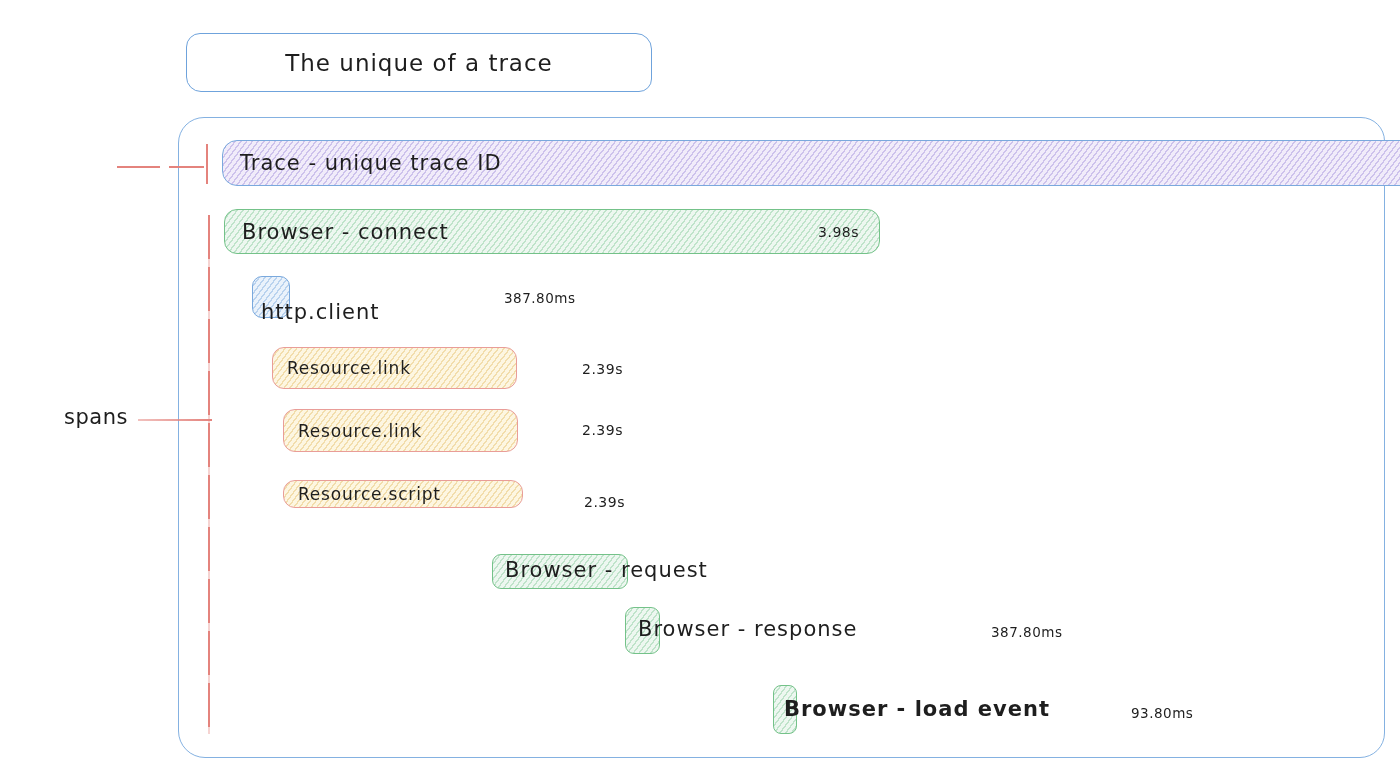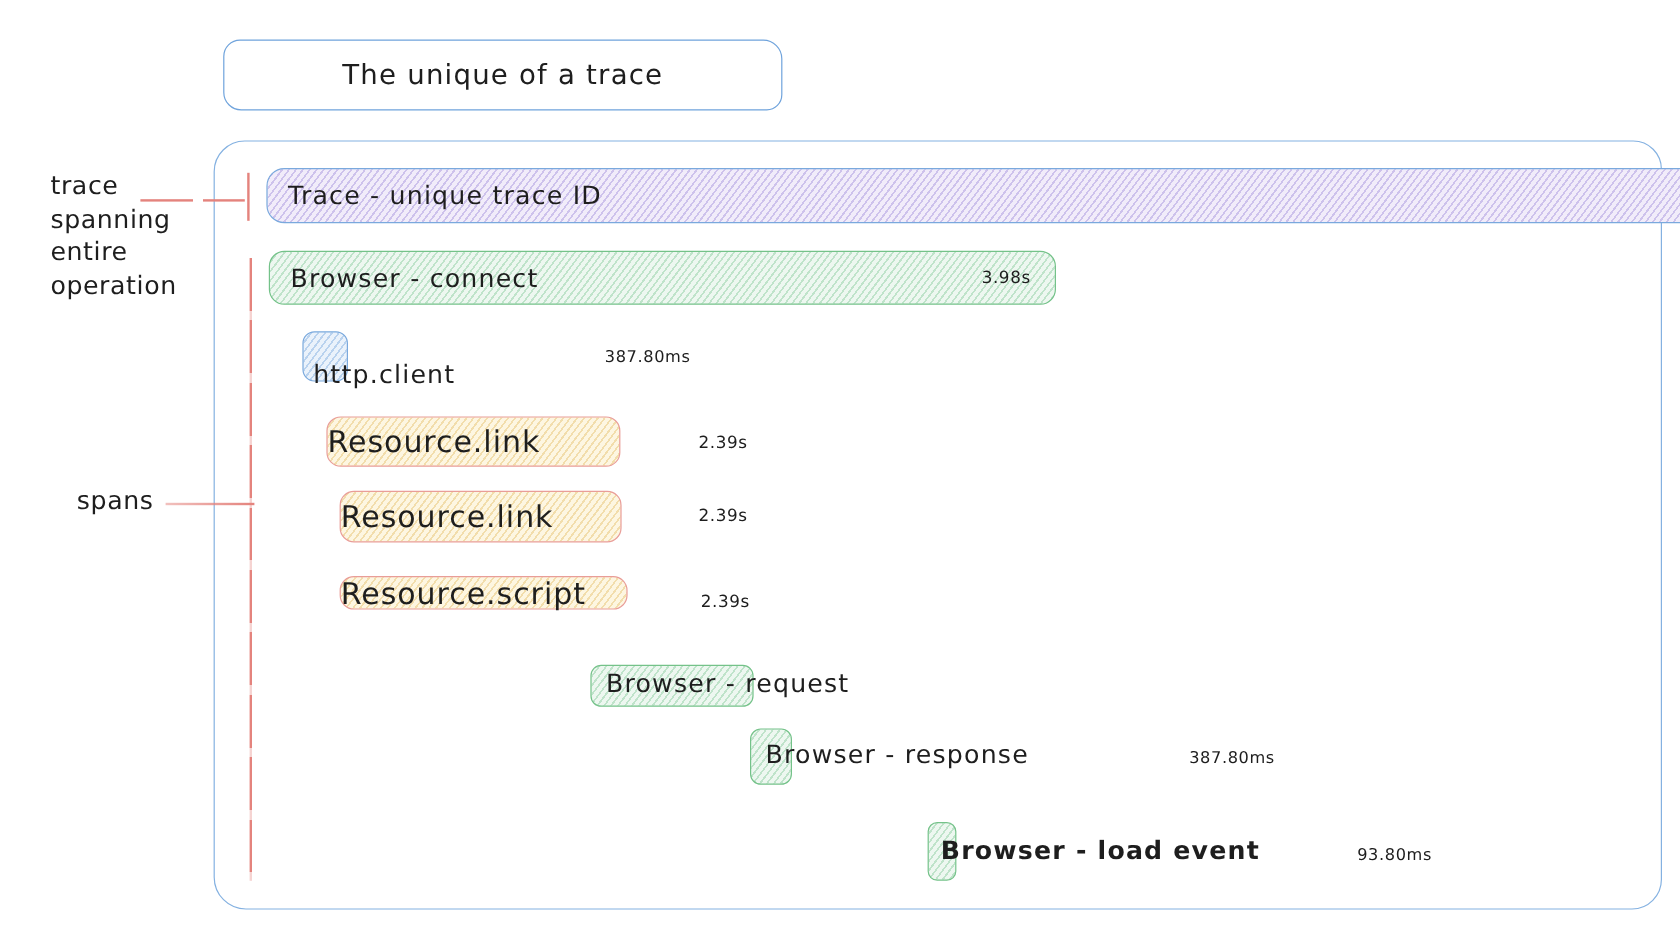--- a/index.html
+++ b/index.html
@@ -83,21 +83,21 @@
   }
   .hatch-yellow{
     background-color:var(--yellow_fill_base,#fdf6e1);
     background-image:repeating-linear-gradient(127deg,
       var(--yellow_hatch,#f2ddab) 0 1.4px, transparent 1.4px 4.6px);
     border:1.5px solid var(--yellow_border,#e99d98);
   }
   .bar{display:flex;align-items:center;}
   .bar .lbl{margin-left:17px;font-size:21px;letter-spacing:1px;white-space:nowrap;}
   .bar .dur{margin-left:auto;margin-right:20px;font-size:14px;letter-spacing:.5px;}
-  .box-lbl{display:flex;align-items:center;font-size:25px;letter-spacing:.8px;white-space:nowrap;}
+  .box-lbl{display:flex;align-items:center;padding-left:14px;font-size:17px;letter-spacing:.8px;white-space:nowrap;}
   .free-lbl{position:absolute;font-size:21px;letter-spacing:1px;white-space:nowrap;}
   .free-dur{position:absolute;font-size:13.5px;letter-spacing:.5px;white-space:nowrap;margin-left:45px;}
 
   .sp-trace   {left:222px;top:140px;width:1313px;height:46px;border-radius:15px;}
   .sp-connect {left:224px;top:209px;width:656px; height:45px;border-radius:13px;}
   .sp-http    {left:252px;top:276px;width:38px;  height:42px;border-radius:10px;}
   .sp-res1    {left:272px;top:347px;width:245px; height:42px;border-radius:12px;}
   .sp-res2    {left:283px;top:409px;width:235px; height:43px;border-radius:12px;}
   .sp-res3    {left:283px;top:480px;width:240px; height:28px;border-radius:12px;}
   .sp-request {left:492px;top:554px;width:136px; height:35px;border-radius:9px;}
@@ -108,26 +108,20 @@
 <body>
 
 <div id="canvas">
 
   <div class="title-box">
     <span>The unique of a trace</span>
   </div>
 
   <div class="trace-container"></div>
 
-  <div class="trace-annotation">
-    <div>trace</div>
-    <div>spanning</div>
-    <div>entire</div>
-    <div>operation</div>
-  </div>
   <div class="connector trace-ptr"></div>
 
   <div class="spans-annotation">spans</div>
   <div class="connector spans-ptr"></div>
 
   <div class="vline-tick"></div>
   <div class="vline-long"></div>
 
   <div>
     <div class="shape bar hatch-purple sp-trace">

